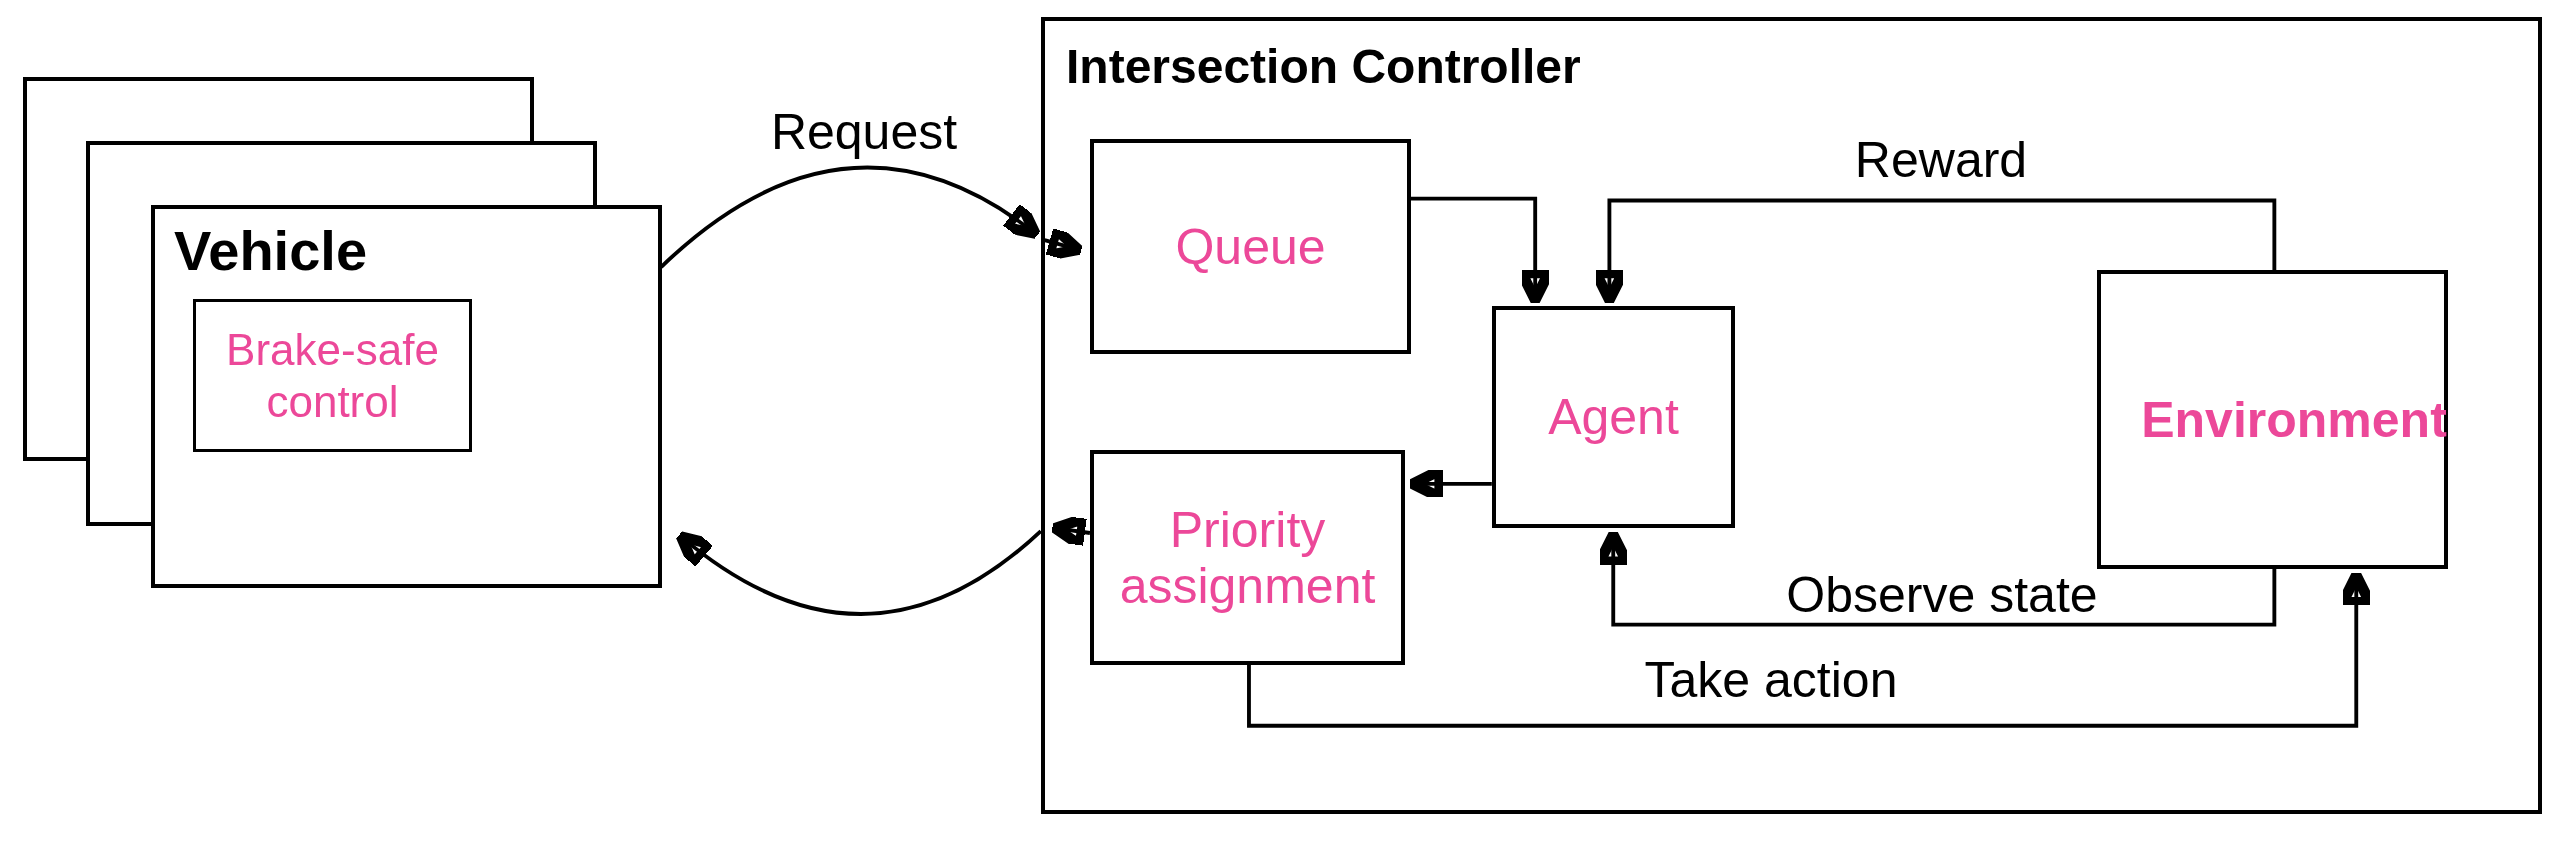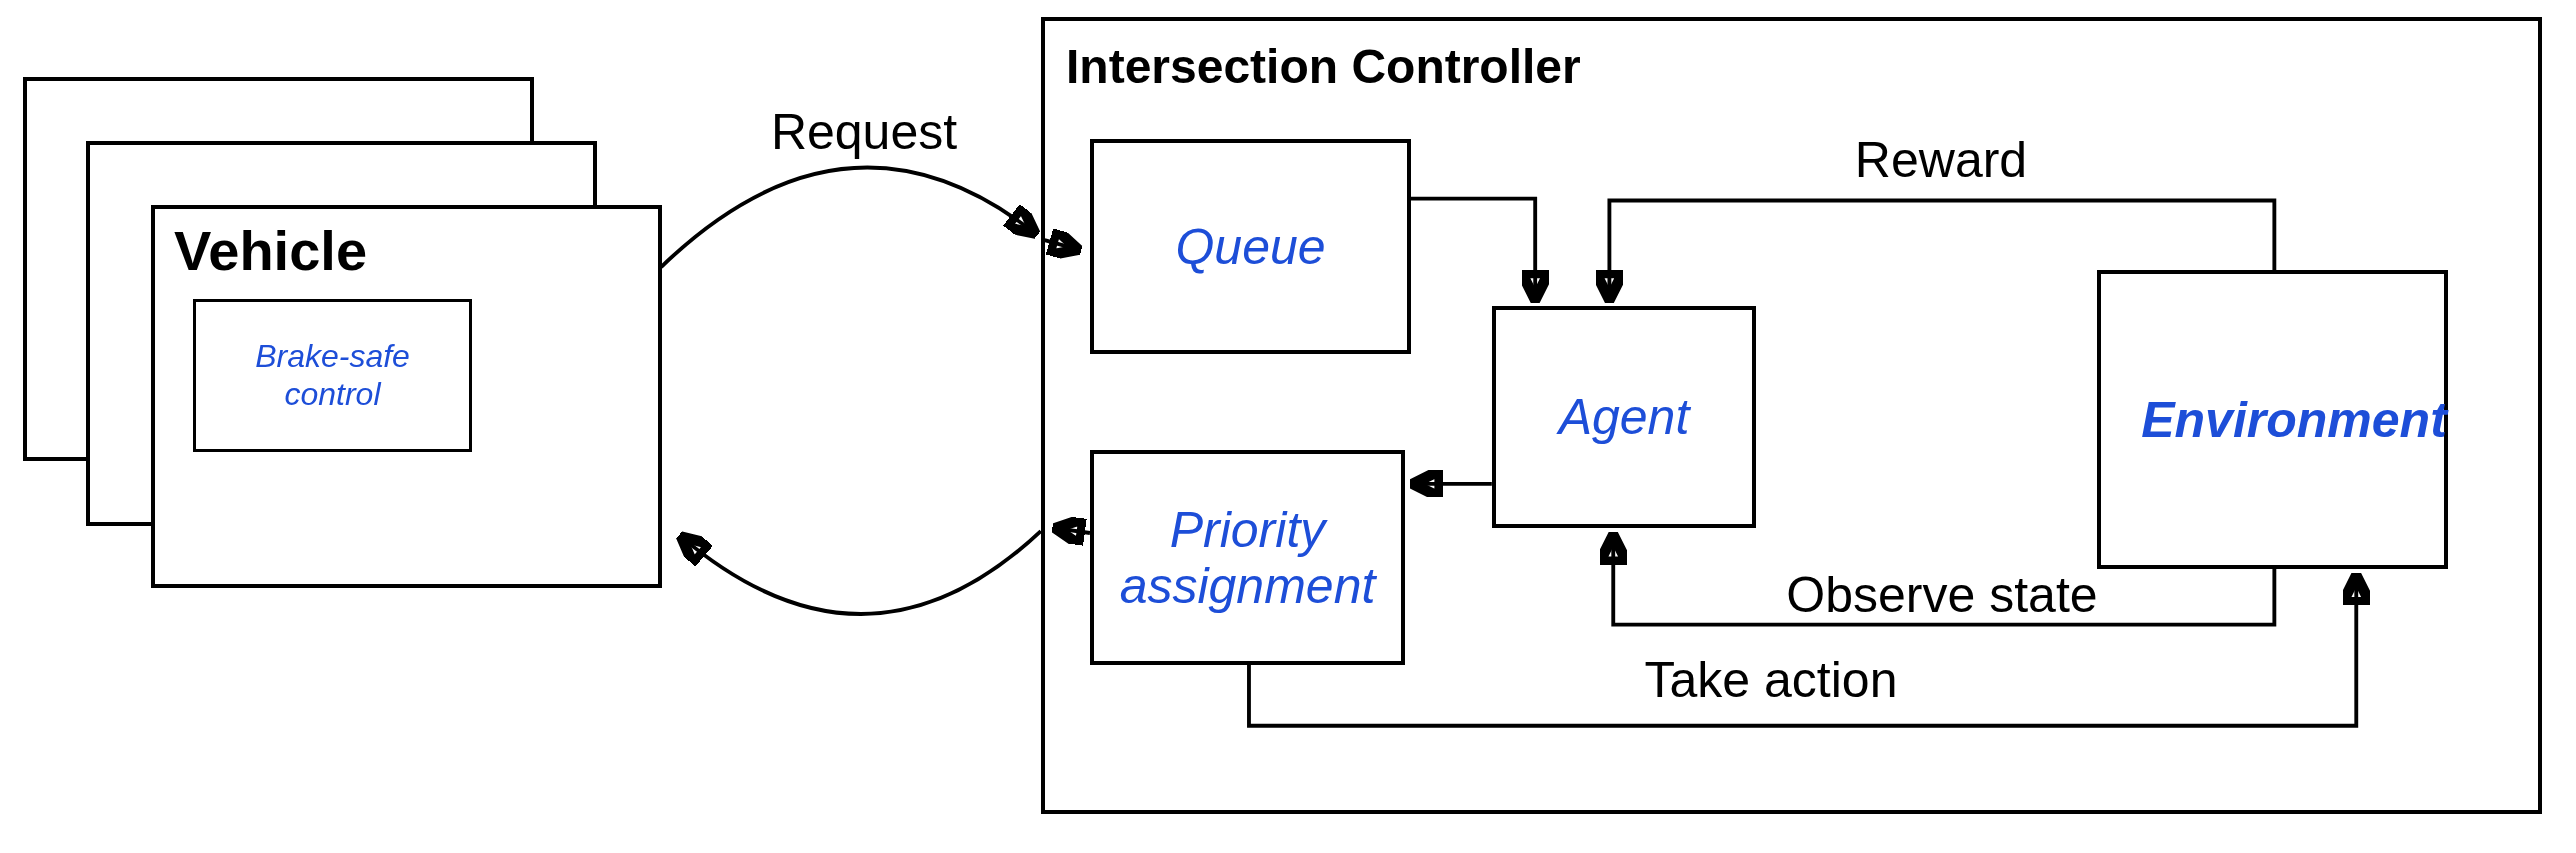--- a/index.html
+++ b/index.html
@@ -22,44 +22,43 @@
     border: 4.8px solid #000000;
     box-sizing: border-box;
     display: flex;
     align-items: center;
     justify-content: center;
     text-align: center;
   }
   .node-label {
     font-size: 50px;
     line-height: 1.12;
-    color: #1d4ed8;
-    font-style: italic;
+    color: #ec4899;
   }
   #v-back  { left: 23px;  top: 77px;  width: 511px; height: 384px; }
   #v-mid   { left: 86px;  top: 141px; width: 511px; height: 385px; }
   #v-front { left: 151px; top: 205px; width: 511px; height: 383px; }
   .vehicle-title {
     position: absolute;
     left: 174px; top: 218px;
     font-size: 56px; font-weight: 600;
   }
   #brake {
     left: 193px; top: 299px; width: 279px; height: 153px;
     border-width: 3.9px;
   }
-  #brake .node-label { font-size: 32px; line-height: 1.18; }
+  #brake .node-label { font-size: 44px; line-height: 1.18; }
   #ic { left: 1041px; top: 17.3px; width: 1501px; height: 797px; }
   .ic-title {
     position: absolute;
     left: 1066px; top: 39px;
     font-size: 48px; font-weight: 700;
   }
   #queue    { left: 1090px; top: 139px; width: 321px; height: 215px; }
-  #agent    { left: 1492px; top: 306px; width: 264px; height: 222px; }
+  #agent    { left: 1492px; top: 306px; width: 243px; height: 222px; }
   #priority { left: 1090px; top: 450px; width: 315px; height: 215px; }
   #env      { left: 2097px; top: 270px; width: 351px; height: 299px; }
   #env .node-label { font-weight: 700; margin-left: 43px; }
   .flow-label {
     position: absolute;
     transform: translate(-50%, -50%);
     font-size: 50px;
     white-space: nowrap;
     color: #000;
   }

